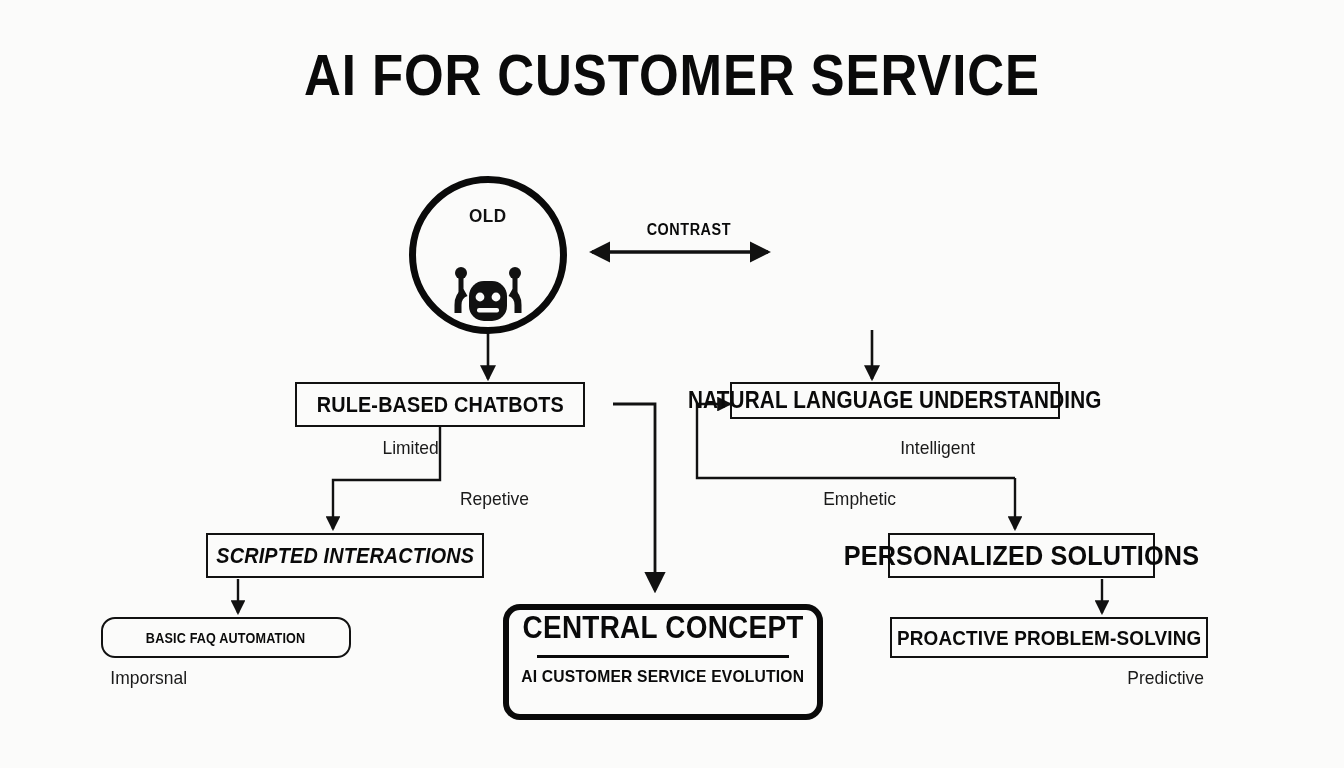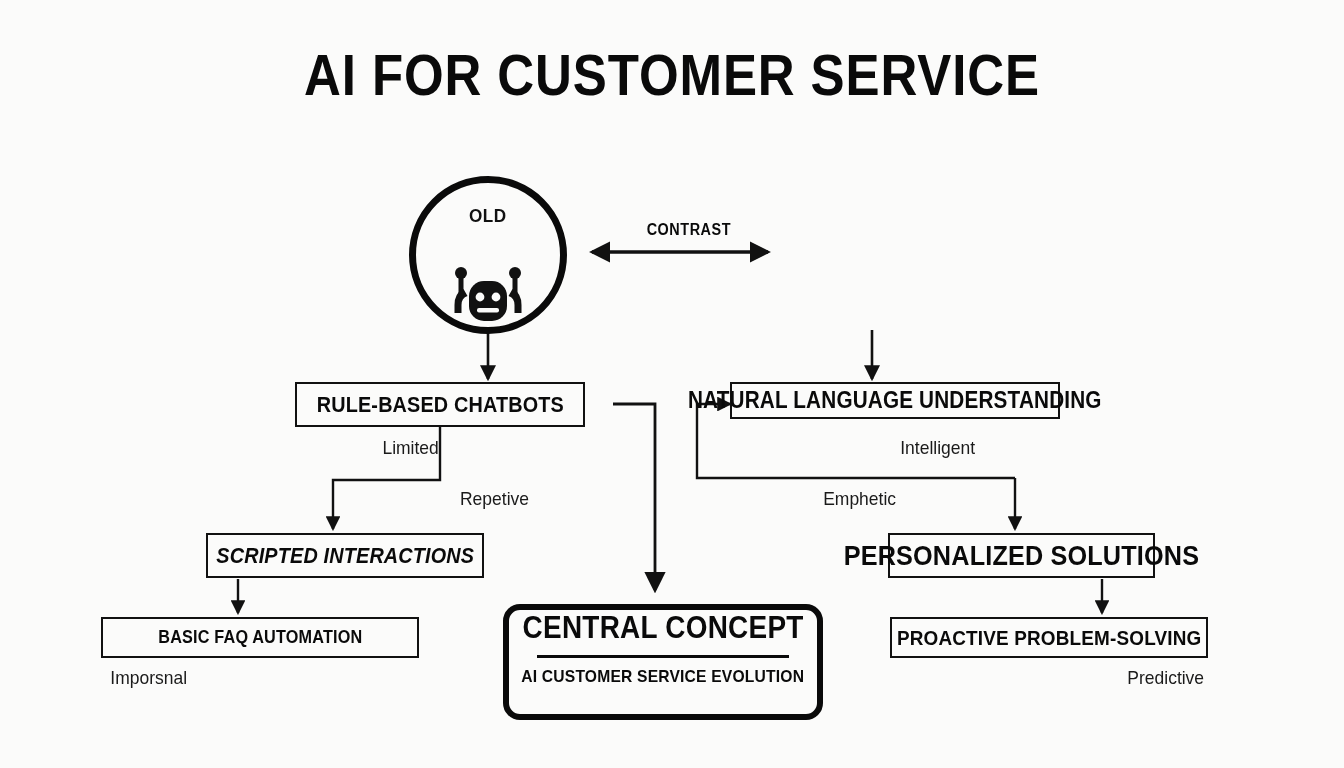--- a/index.html
+++ b/index.html
@@ -247,21 +247,21 @@
   <div class="edge-label" style="left:820px; top:488px;">Emphetic</div>
 
   <div class="node-box" style="left:206px; top:533px; width:278px; height:45px; font-size:22px;font-style:italic;">
     <span>SCRIPTED INTERACTIONS</span>
   </div>
 
   <div class="node-box" style="left:868px; top:533px; width:267px; height:45px; font-size:28px;margin-left:20px;">
     <span>PERSONALIZED SOLUTIONS</span>
   </div>
 
-  <div class="node-box" style="left:101px; top:617px; width:318px; height:41px; font-size:18px;">
+  <div class="node-box" style="left:101px; top:617px; width:250px; height:41px; font-size:14px;border-radius:14px;">
     <span>BASIC FAQ AUTOMATION</span>
   </div>
   <div class="edge-label" style="left:107px; top:667px;">Imporsnal</div>
 
   <div class="node-box" style="left:890px; top:617px; width:318px; height:41px; font-size:21px;">
     <span>PROACTIVE PROBLEM-SOLVING</span>
   </div>
   <div class="edge-label" style="left:1124px; top:667px;">Predictive</div>
 
   <div id="central-concept" style="left:503px; top:604px; width:320px; height:116px;">

